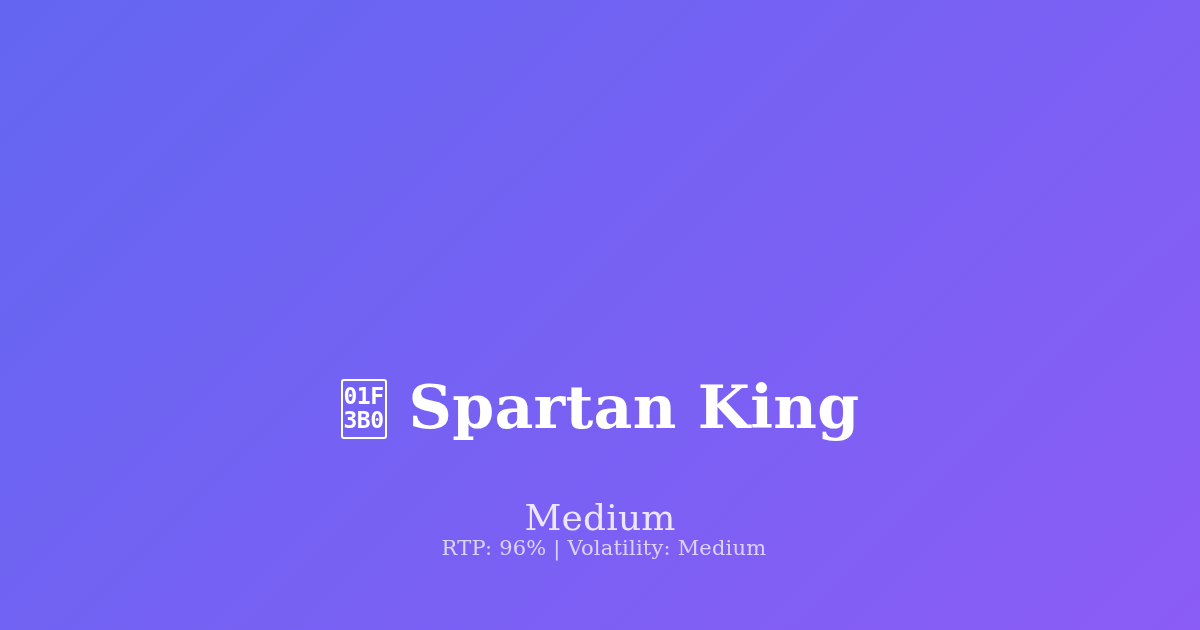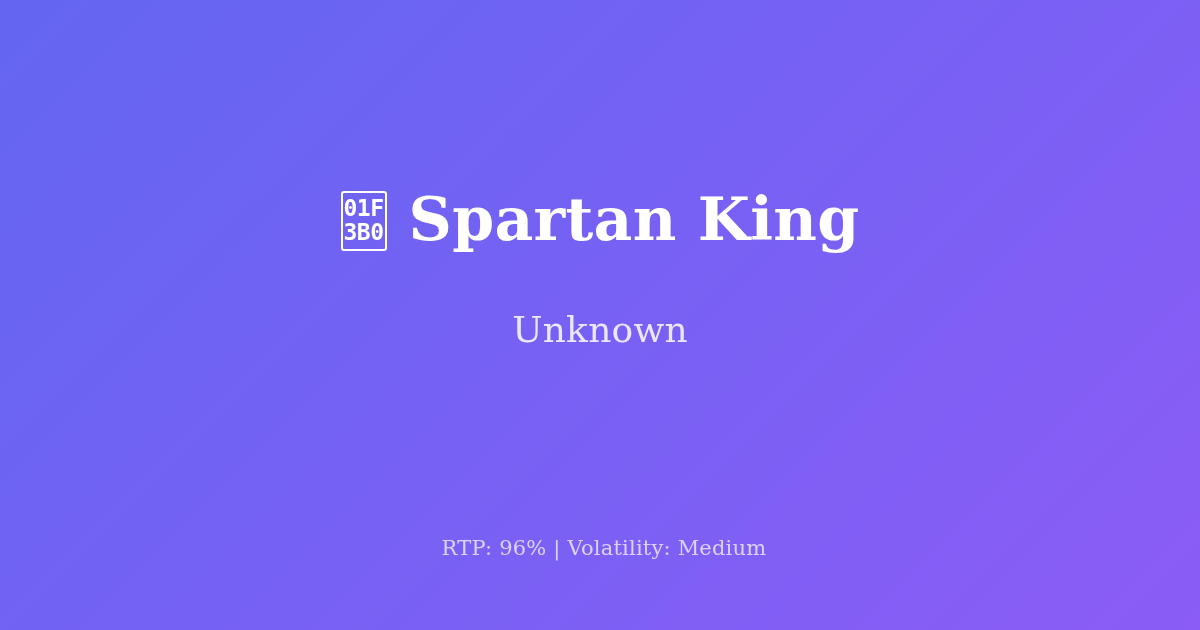--- a/index.html
+++ b/index.html
@@ -30,21 +30,21 @@
   
   .content-block {
     position: absolute;
     left: 0;
     right: 0;
     top: 0;
     height: 630px;
     display: flex;
     flex-direction: column;
     align-items: center;
-    justify-content: center;
+    justify-content: flex-end;
     padding-bottom: 92px;
     box-sizing: border-box;
   }
 
   .title-row {
     display: flex;
     align-items: center;
     justify-content: center;
     gap: 22px;
     line-height: 1.05;
@@ -127,21 +127,21 @@
 
       <span class="tofu-icon">
         <span class="hexrow">01F</span>
         <span class="hexrow">3B0</span>
       </span>
 
       <h1 class="game-title">Spartan King</h1>
 
     </div>
 
-    <p class="game-subtitle">Unknown</p>
+    <p class="game-subtitle">Medium</p>
 
   </div>
 
   <div class="meta-footer">
     <span class="meta-text">RTP: 96% | Volatility: Medium</span>
   </div>
 
 </div>
 
 </body></html>

